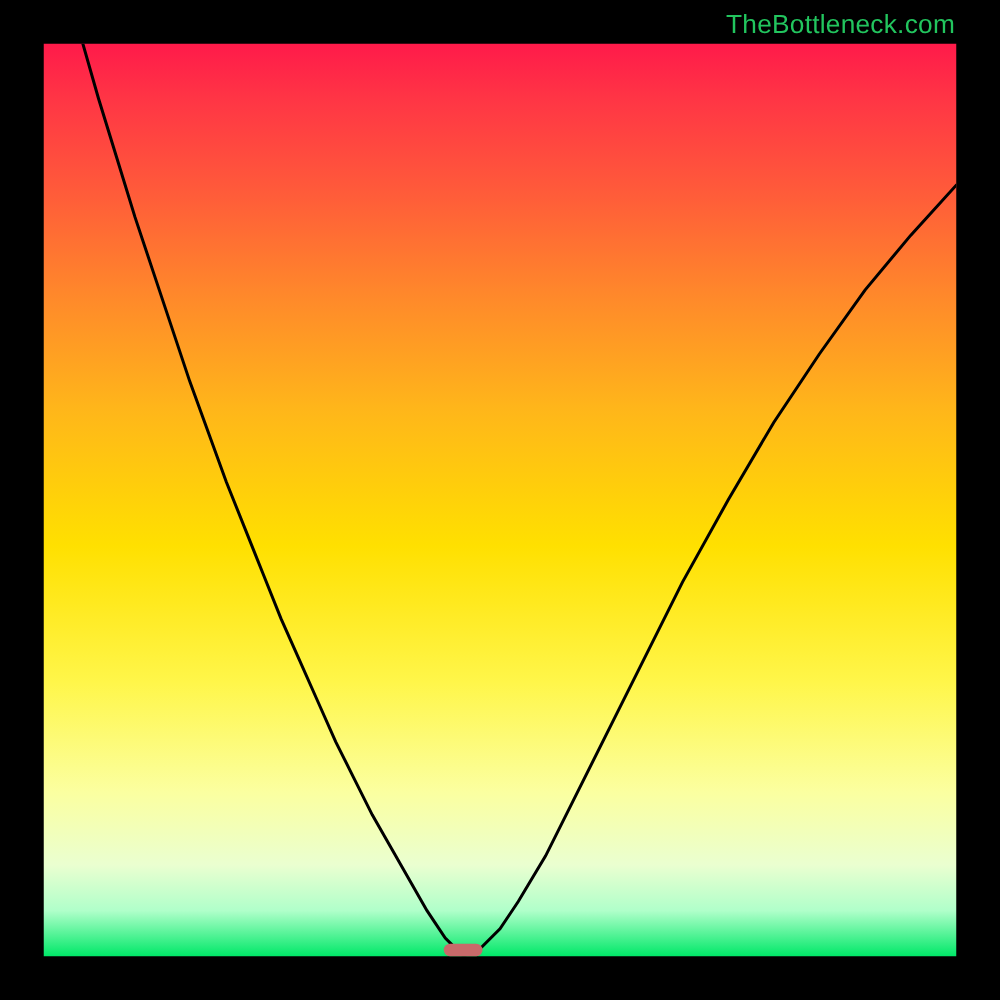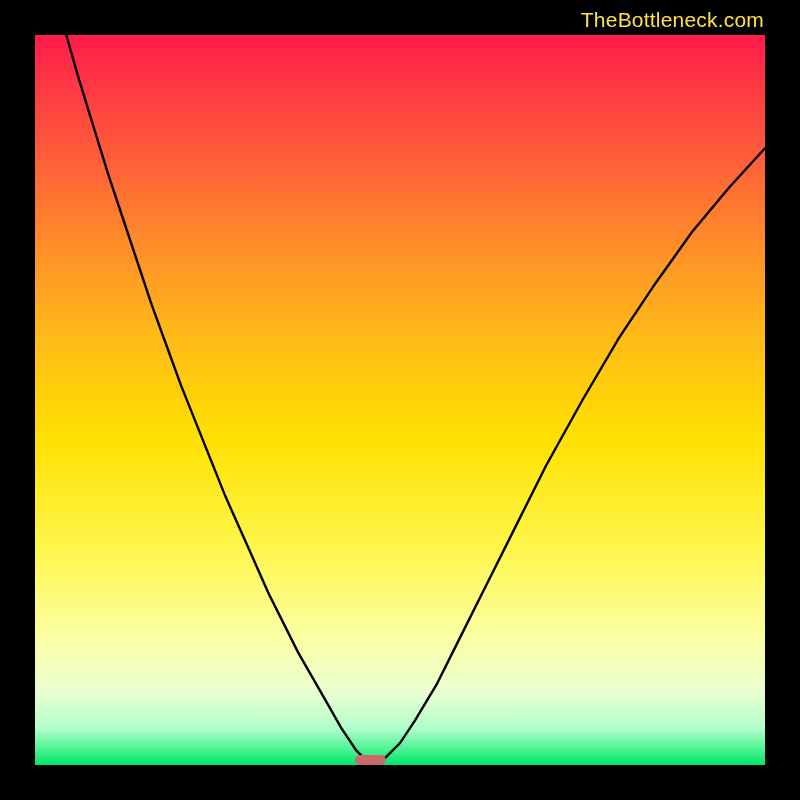--- a/index.html
+++ b/index.html
@@ -33,21 +33,21 @@
       #fff64a 70%,
       #fbffa0 82%,
       #eaffd0 90%,
       #b0ffca 95%,
       #00e868 100%);
   }
   .watermark {
     position: absolute;
     top: 8px;
     right: 36px;
-    color: #fde047;
+    color: #22c55e;
     font-size: 21px;
     font-weight: 500;
     letter-spacing: 0.2px;
   }
   svg.curve {
     position: absolute;
     left: 0;
     top: 0;
     width: 730px;
     height: 730px;

